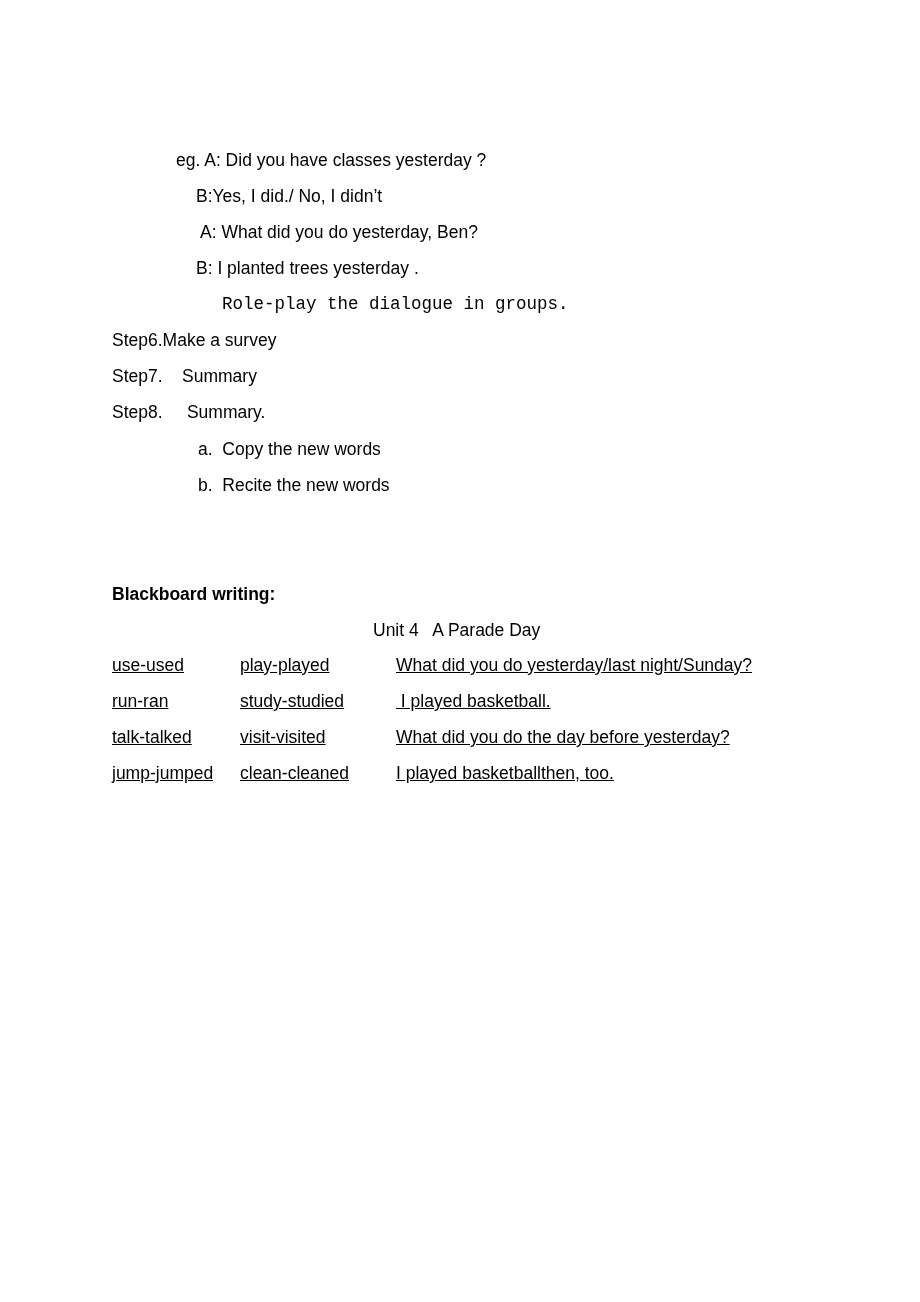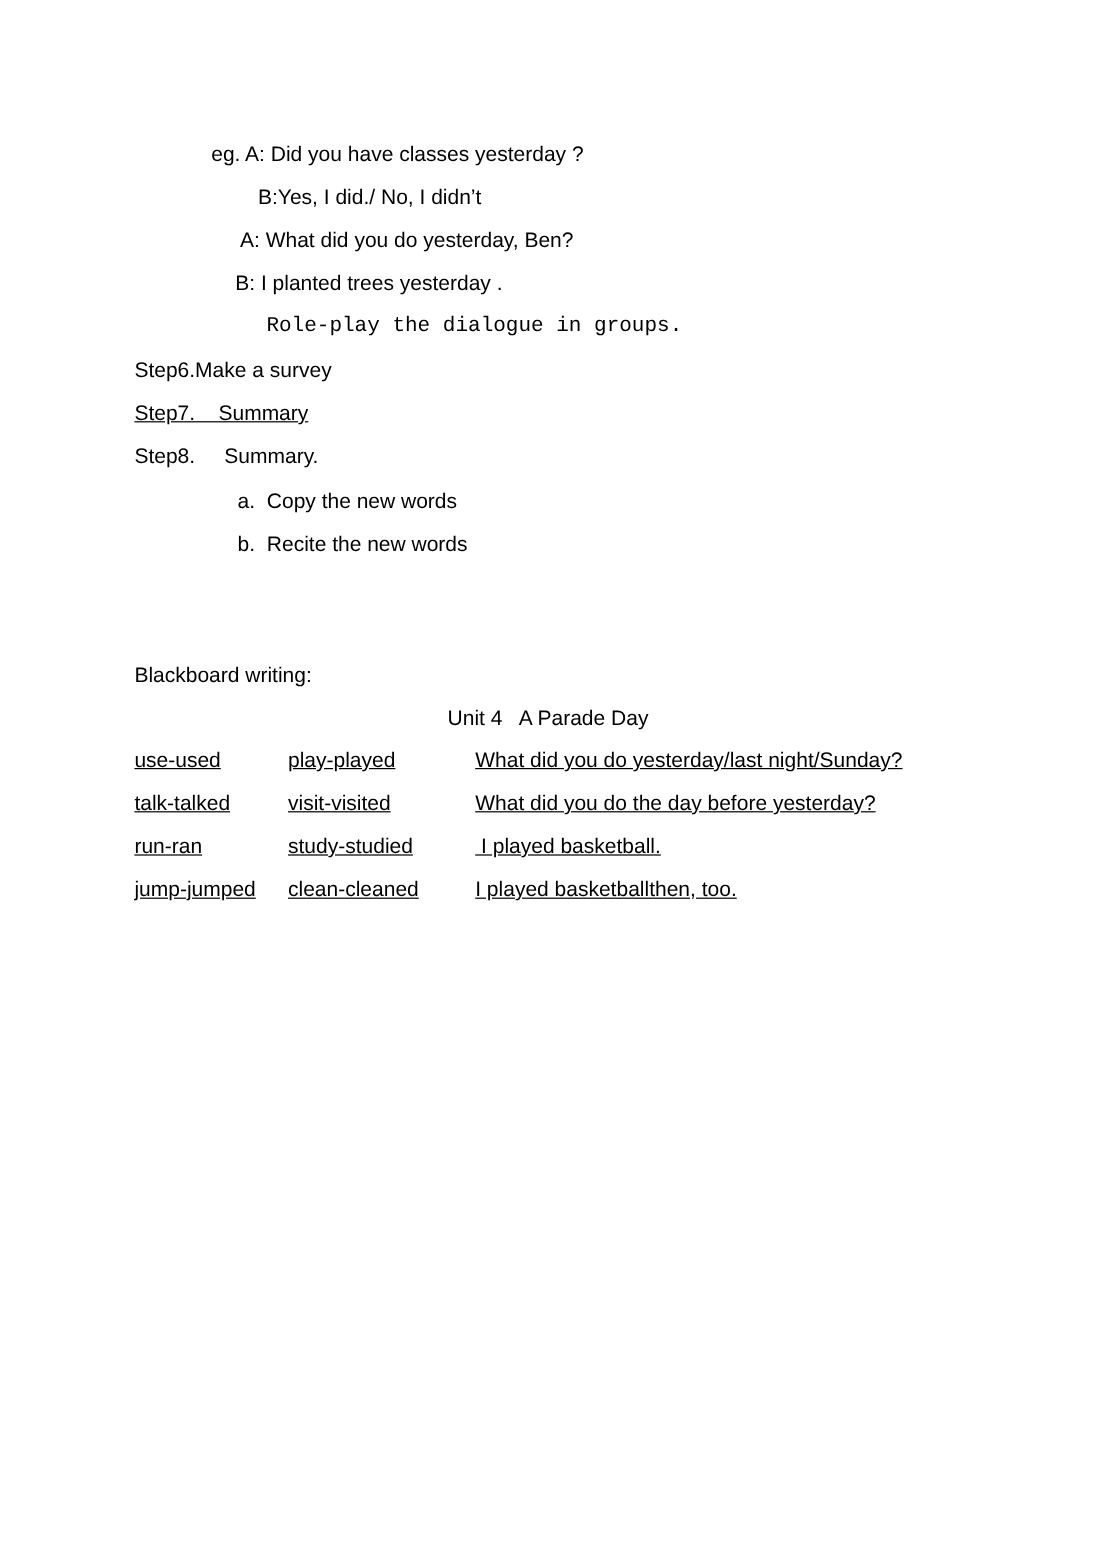--- a/index.html
+++ b/index.html
@@ -8,42 +8,43 @@
     background: #ffffff;
   }
   .page {
     position: relative;
     width: 920px;
     height: 1059px;
     background: #ffffff;
     font-family: "Liberation Sans", sans-serif;
     color: #000000;
     overflow: hidden;
+    margin-top: 32px;
   }
   .line {
     position: absolute;
     font-size: 17.5px;
     line-height: 22px;
     white-space: pre;
     color: #000000;
   }
   .bold {
-    font-weight: normal;
+    font-weight: bold;
   }
 
   
   .dlg-eg   { left: 176px; top: 117px; }
-  .dlg-b1   { left: 215px; top: 153px; }
+  .dlg-b1   { left: 196px; top: 153px; }
   .dlg-a2   { left: 200px; top: 189px; }
   .dlg-b2   { left: 196px; top: 225px; }
   .dlg-role { left: 222px; top: 261px; font-family: Liberation Mono, monospace; }
 
   
   .step6 { left: 112px; top: 297px; }
-  .step7 { left: 112px; top: 333px; text-decoration: underline; }
+  .step7 { left: 112px; top: 333px; }
   .step8 { left: 112px; top: 369px; }
   .hw-a  { left: 198px; top: 406px; }
   .hw-b  { left: 198px; top: 442px; }
 
   
   .bb-heading { left: 112px; top: 551px; }
   .bb-title   { left: 373px; top: 587px; }
 
   .bb-table {
     position: absolute;
@@ -99,29 +100,29 @@
 
   <div class="bb-table">
 
     <div class="bb-row">
       <div class="bb-col1">use-used</div>
       <div class="bb-col2">play-played</div>
       <div class="bb-col3">What did you do yesterday/last night/Sunday?</div>
     </div>
 
     <div class="bb-row">
+      <div class="bb-col1">run-ran</div>
+      <div class="bb-col2">study-studied</div>
+      <div class="bb-col3"> I played basketball.</div>
+    </div>
+
+    <div class="bb-row">
       <div class="bb-col1">talk-talked</div>
       <div class="bb-col2">visit-visited</div>
       <div class="bb-col3">What did you do the day before yesterday?</div>
-    </div>
-
-    <div class="bb-row">
-      <div class="bb-col1">run-ran</div>
-      <div class="bb-col2">study-studied</div>
-      <div class="bb-col3"> I played basketball.</div>
     </div>
 
     <div class="bb-row">
       <div class="bb-col1">jump-jumped</div>
       <div class="bb-col2">clean-cleaned</div>
       <div class="bb-col3">I played basketballthen, too.</div>
     </div>
 
   </div>
 

